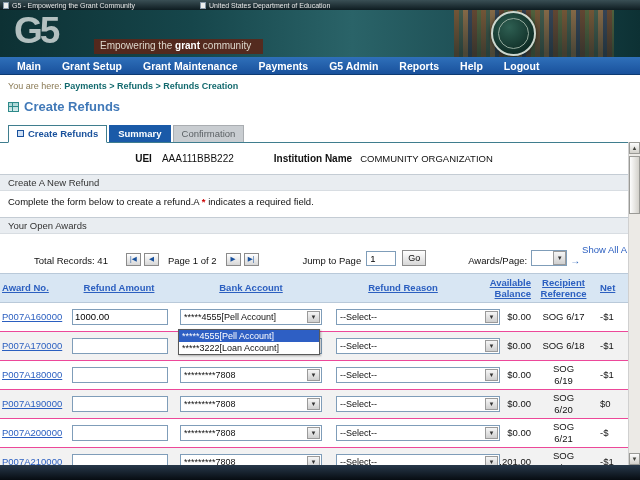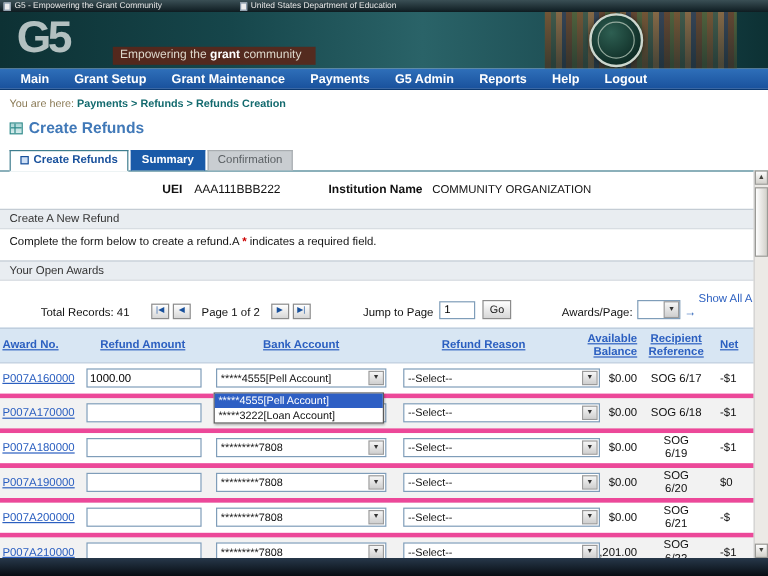--- a/index.html
+++ b/index.html
@@ -77,21 +77,21 @@
 .grid-head .c{color:#2b5fc0;font-weight:bold;text-decoration:underline}
 .c{padding:2px}
 .col-award{width:64px;text-align:left}
 .col-amount{width:110px}
 .col-bank{width:154px;position:relative}
 .col-reason{width:150px}
 .col-balance{width:57px;text-align:right;padding-right:4px}
 .col-recipient{width:57px;text-align:center}
 .col-net{width:48px;text-align:left;padding-left:8px}
 .col-recipient.wrap{padding:0 15px;line-height:1.2}
-.grid-row{display:flex;align-items:center;min-height:29px;border-bottom:4px solid #ec4899;background:#fff}
+.grid-row{display:flex;align-items:center;min-height:29px;border-bottom:1px solid #ec4899;background:#fff}
 .grid-row:nth-of-type(odd){background:#f2f2f2}
 .award-link{color:#2b5fc0;text-decoration:underline}
 .amt{width:96px;height:16px;border:1px solid #7f9db9;font-size:9.5px;padding:0 2px;margin-left:6px;font-family:"Liberation Sans",sans-serif}
 .sel{height:16px;border:1px solid #7f9db9;background:#fff;display:flex;align-items:center;position:relative;padding-right:15px}
 .sel-text{padding-left:3px;white-space:nowrap;overflow:hidden;font-size:9px}
 .sel-btn{position:absolute;right:1px;top:1px;bottom:1px;width:13px;background:linear-gradient(#f6f6f6,#cfcfcf);border:1px solid #9a9a9a;color:#333;font-size:6px;display:flex;align-items:center;justify-content:center}
 .col-bank .sel{width:142px;margin-left:4px}
 .col-reason .sel{width:164px;margin-left:6px}
 .dropdown-list{position:absolute;left:4px;top:22px;width:142px;background:#fff;border:1px solid #5a5a5a;z-index:20;box-shadow:1px 1px 2px rgba(0,0,0,.3)}
 .opt{font-size:9px;padding:1px 3px;white-space:nowrap;overflow:hidden;color:#111}

